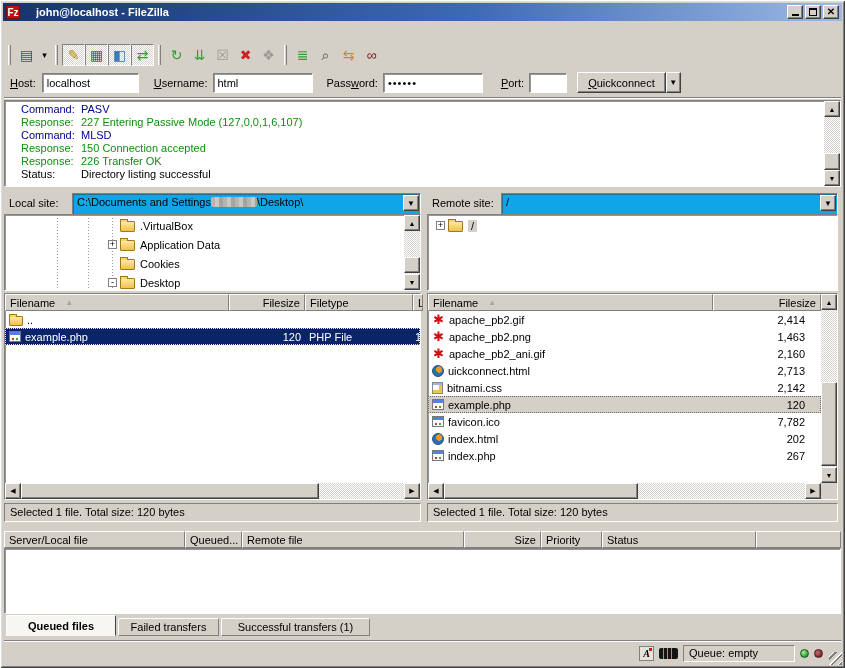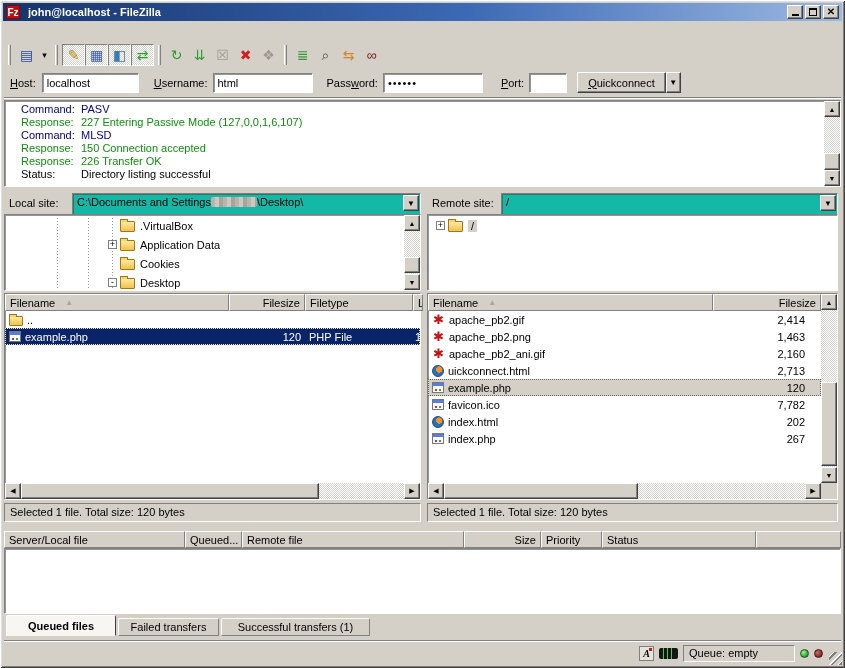--- a/index.html
+++ b/index.html
@@ -13,21 +13,21 @@
   .sunken{border:1px solid;border-color:#808080 #fff #fff #808080;box-shadow:inset 1px 1px 0 rgba(64,64,64,.55)}
   .white{background:#fff}
   .dither{background-color:#fff;background-image:
      linear-gradient(45deg,#d6d3ce 25%,transparent 25%,transparent 75%,#d6d3ce 75%),
      linear-gradient(45deg,#d6d3ce 25%,transparent 25%,transparent 75%,#d6d3ce 75%);
      background-size:2px 2px;background-position:0 0,1px 1px}
   
   .titlebar{left:3px;top:3px;width:839px;height:18px;background:linear-gradient(to right,#16346c,#3c69b4 55%,#9db9e4);
      display:flex;align-items:center;padding:0 3px;color:#fff;font-weight:bold}
   .fzicon{width:14px;height:14px;background:#bf1010;color:#fff;font-weight:bold;font-size:10px;
-     text-align:center;line-height:14px;margin-right:8px;border:1px solid #7d0a0a}
+     text-align:center;line-height:14px;margin-right:16px;border:1px solid #7d0a0a}
   .titletext{flex:1;white-space:nowrap;overflow:hidden}
   .winbtn{width:16px;height:14px;margin-left:2px;display:flex;align-items:flex-end;justify-content:center;color:#000}
   .g-min{width:7px;height:2px;background:#000;margin-bottom:2px}
   .g-max{width:8px;height:8px;border:1px solid #000;border-top-width:2px;margin-bottom:2px}
   .g-x{font-size:10px;font-weight:bold;line-height:13px}
   
   .menubar{left:4px;top:23px;width:837px;height:18px;display:flex;align-items:center}
   .menuitem{padding:2px 9px}
   .toolbar{left:4px;top:42px;width:837px;height:26px;display:flex;align-items:center}
   .tbgrip{width:3px;height:20px;border-left:1px solid #fff;border-right:1px solid #808080;margin:0 4px}
@@ -50,21 +50,21 @@
   .loglabel{width:76px;padding-left:16px;flex:none}
   .log-command{color:#00008b}.log-response{color:#0f8f0f}.log-status{color:#000}
   
   .vscroll{display:flex;flex-direction:column}
   .hscroll{display:flex;flex-direction:row}
   .sbtn{width:16px;height:16px;flex:none;display:flex;align-items:center;justify-content:center;font-size:7px}
   .track{flex:1;position:relative}
   .thumb{position:absolute}
   
   .sitelabel{top:197px;height:14px}
-  .combo{top:193px;height:28px;background:#14b8a6;border:1px solid;border-color:#808080 #fff #fff #808080;
+  .combo{top:193px;height:28px;background:#0ea5e9;border:1px solid;border-color:#808080 #fff #fff #808080;
      box-shadow:inset 1px 1px 0 rgba(64,64,64,.55);padding:2px 20px 2px 4px;white-space:nowrap;overflow:hidden;position:absolute}
   .combobtn{position:absolute;right:1px;top:1px;width:16px;height:16px;display:flex;align-items:center;justify-content:center;font-size:8px}
   .censor{display:inline-block;width:46px;height:10px;vertical-align:-1px;border-radius:2px;
      background:repeating-linear-gradient(90deg,#b9b5ae 0 4px,#cdc9c2 4px 8px,#a8a49d 8px 12px)}
   
   .treebox{background:#fff;position:absolute}
   .guide{position:absolute;top:0;bottom:0;width:1px;background-image:linear-gradient(#9a9a94 1px,transparent 1px);background-size:1px 3px}
   .trow{position:absolute;height:19px;display:flex;align-items:center}
   .tslot{width:15px;flex:none;display:flex;justify-content:center}
   .texp{width:9px;height:9px;border:1px solid #808080;background:#fff;font-size:9px;line-height:7px;text-align:center}
@@ -390,20 +390,29 @@
         </div>
       <div class="lrow">
           <span class="cell" style="width:285px">
             <span class="fic icon-html"></span>
             <span>uickconnect.html</span>
           </span>
           <span class="cell r" style="width:96px">
             <span>2,713</span>
           </span>
         </div>
+      <div class="lrow">
+          <span class="cell" style="width:285px">
+            <span class="fic icon-css"></span>
+            <span>bitnami.css</span>
+          </span>
+          <span class="cell r" style="width:96px">
+            <span>2,142</span>
+          </span>
+        </div>
       <div class="lrow sel-i">
           <span class="cell" style="width:285px">
             <span class="fic icon-php"></span>
             <span>example.php</span>
           </span>
           <span class="cell r" style="width:96px">
             <span>120</span>
           </span>
         </div>
       <div class="lrow">

